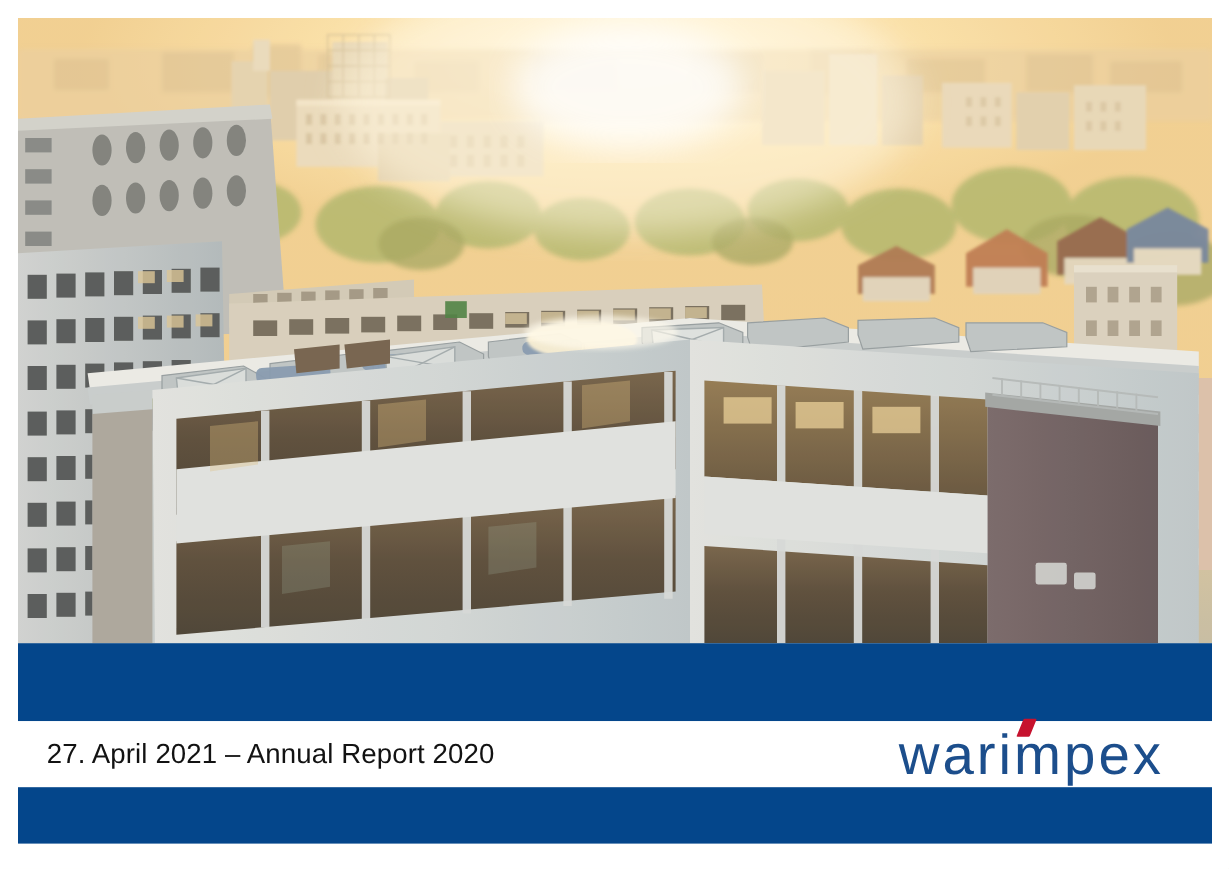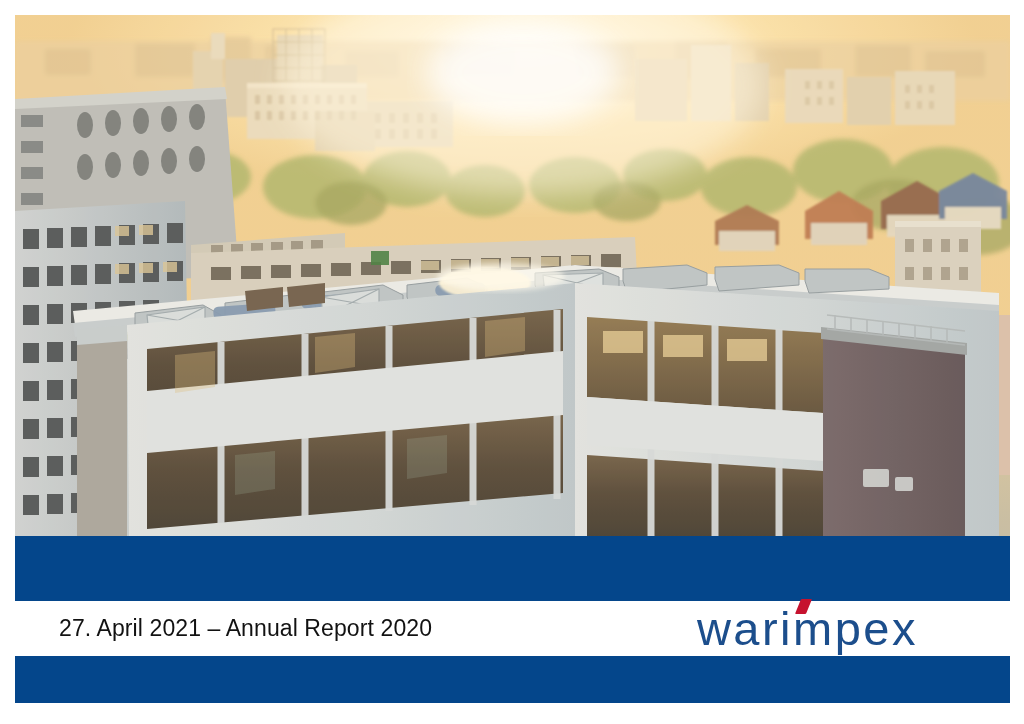--- a/index.html
+++ b/index.html
@@ -39,32 +39,32 @@
   .band {
     position:absolute;
     left:15px; top:601px;
     width:995px; height:55px;
     background:#ffffff;
     display:flex;
     align-items:center;
     justify-content:space-between;
   }
   .slide-title {
-    margin-left:44px;
+    margin-left:24px;
     font-size:23px;
     color:#121212;
     letter-spacing:0.1px;
     white-space:nowrap;
     line-height:1;
   }
 
   
   .logo {
     position:relative;
-    margin-right:92px;
+    margin-right:40px;
     font-size:47px;
     color:#1c4e8c;
     letter-spacing:2.5px;
     line-height:1;
     white-space:nowrap;
     font-weight:400;
   }
   .logo .accent {
     position:absolute;
     left:101px; top:-6px;

